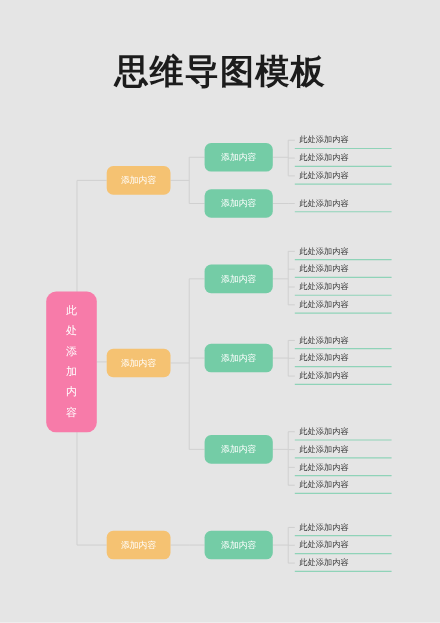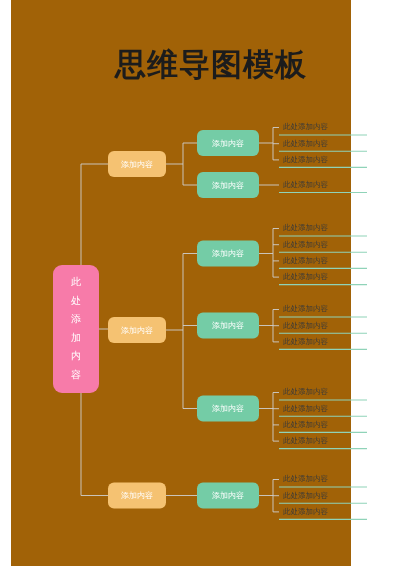--- a/index.html
+++ b/index.html
@@ -9,24 +9,23 @@
   }
   body {
     width: 400px;
     height: 566px;
     font-family: "Liberation Sans", "DejaVu Sans", sans-serif;
     overflow: hidden;
     position: relative;
   }
   #page {
     position: relative;
-    width: 340px;
+    width: 400px;
     height: 566px;
-    background: #a16207;
-    margin-left: 11px;
+    background: #e5e5e5;
   }
   #title {
     position: absolute;
     left: 0;
     top: 44px;
     width: 400px;
     text-align: center;
     font-size: 31px;
     font-weight: bold;
     color: #1c1c1c;

